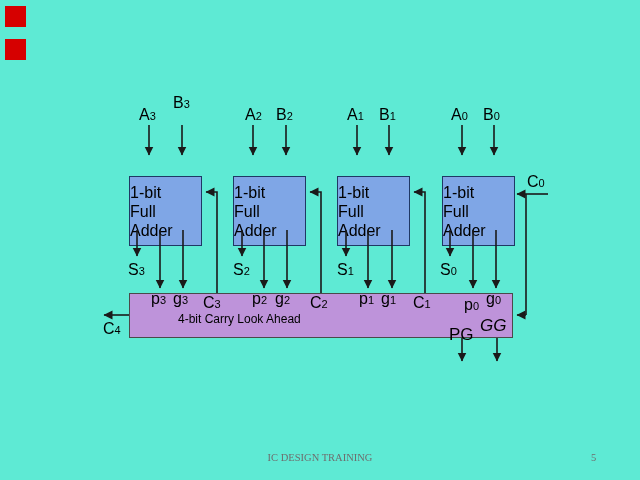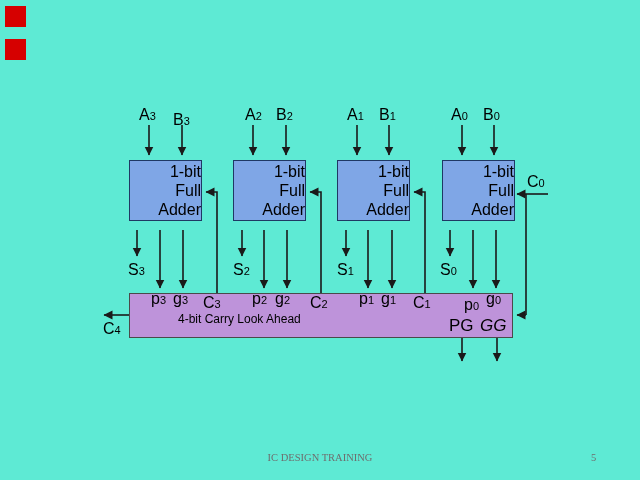--- a/index.html
+++ b/index.html
@@ -1,49 +1,49 @@
 <!DOCTYPE html>
 <html><head>
 <meta charset="utf-8">
 <style>
   html,body{margin:0;padding:0;background:#fff;}
   #slide{position:relative;width:640px;height:480px;background:#5eead4;overflow:hidden;
          font-family:"Liberation Sans",sans-serif;color:#000;}
   .redsq{position:absolute;left:5px;width:21px;height:21px;background:#d60000;}
   #redsq1{top:6px;}
   #redsq2{top:39px;}
-  .adder{position:absolute;top:160px;width:73px;height:61px;background:#7fa6e6;
+  .adder{position:absolute;top:176px;width:73px;height:70px;background:#7fa6e6;
          border:1.6px solid #1f3864;box-sizing:border-box;
-         display:flex;flex-direction:column;align-items:flex-end;justify-content:center;
+         display:flex;flex-direction:column;align-items:flex-start;justify-content:center;
          font-size:16px;line-height:19px;text-align:center;}
   #adder3{left:129px;} #adder2{left:233px;} #adder1{left:337px;} #adder0{left:442px;}
   #cla{position:absolute;left:129px;top:293px;width:384px;height:45px;background:#be93da;
        border:1.6px solid #4a4a4a;box-sizing:border-box;}
   .sig{position:absolute;font-size:16px;line-height:16px;white-space:nowrap;}
   .sig .s{font-size:11px;}
   #cla-title{position:absolute;left:178px;top:312px;font-size:12px;}
   .pgg{position:absolute;top:316px;font-size:17px;}
-  #pg-label{left:449px;} #gg-label{left:480px;font-style:italic;}
+  #pg-label{left:449px;margin-top:9px;} #gg-label{left:480px;font-style:italic;}
   .footer{position:absolute;top:452px;font-family:"Liberation Serif",serif;
           font-size:10.5px;color:#6e6e6e;}
   #footer-text{left:0;right:0;text-align:center;}
   #page-number{left:591px;}
   svg{position:absolute;left:0;top:0;}
   .wire{stroke:#1a1a1a;stroke-width:1.6;fill:none;}
 </style>
 </head>
 <body>
 
 <div id="slide">
 
   <div id="redsq1" class="redsq"></div>
   <div id="redsq2" class="redsq"></div>
 
   <div class="sig" style="left:139px;top:107px"><span>A</span><span class="s">3</span></div>
-  <div class="sig" style="left:173px;top:112px"><span>B</span><span class="s">3</span></div>
+  <div class="sig" style="left:173px;top:95px"><span>B</span><span class="s">3</span></div>
   <div class="sig" style="left:245px;top:107px"><span>A</span><span class="s">2</span></div>
   <div class="sig" style="left:276px;top:107px"><span>B</span><span class="s">2</span></div>
   <div class="sig" style="left:347px;top:107px"><span>A</span><span class="s">1</span></div>
   <div class="sig" style="left:379px;top:107px"><span>B</span><span class="s">1</span></div>
   <div class="sig" style="left:451px;top:107px"><span>A</span><span class="s">0</span></div>
   <div class="sig" style="left:483px;top:107px"><span>B</span><span class="s">0</span></div>
 
   <div id="adder3" class="adder">
     <div>1-bit</div>
     <div>Full</div>

